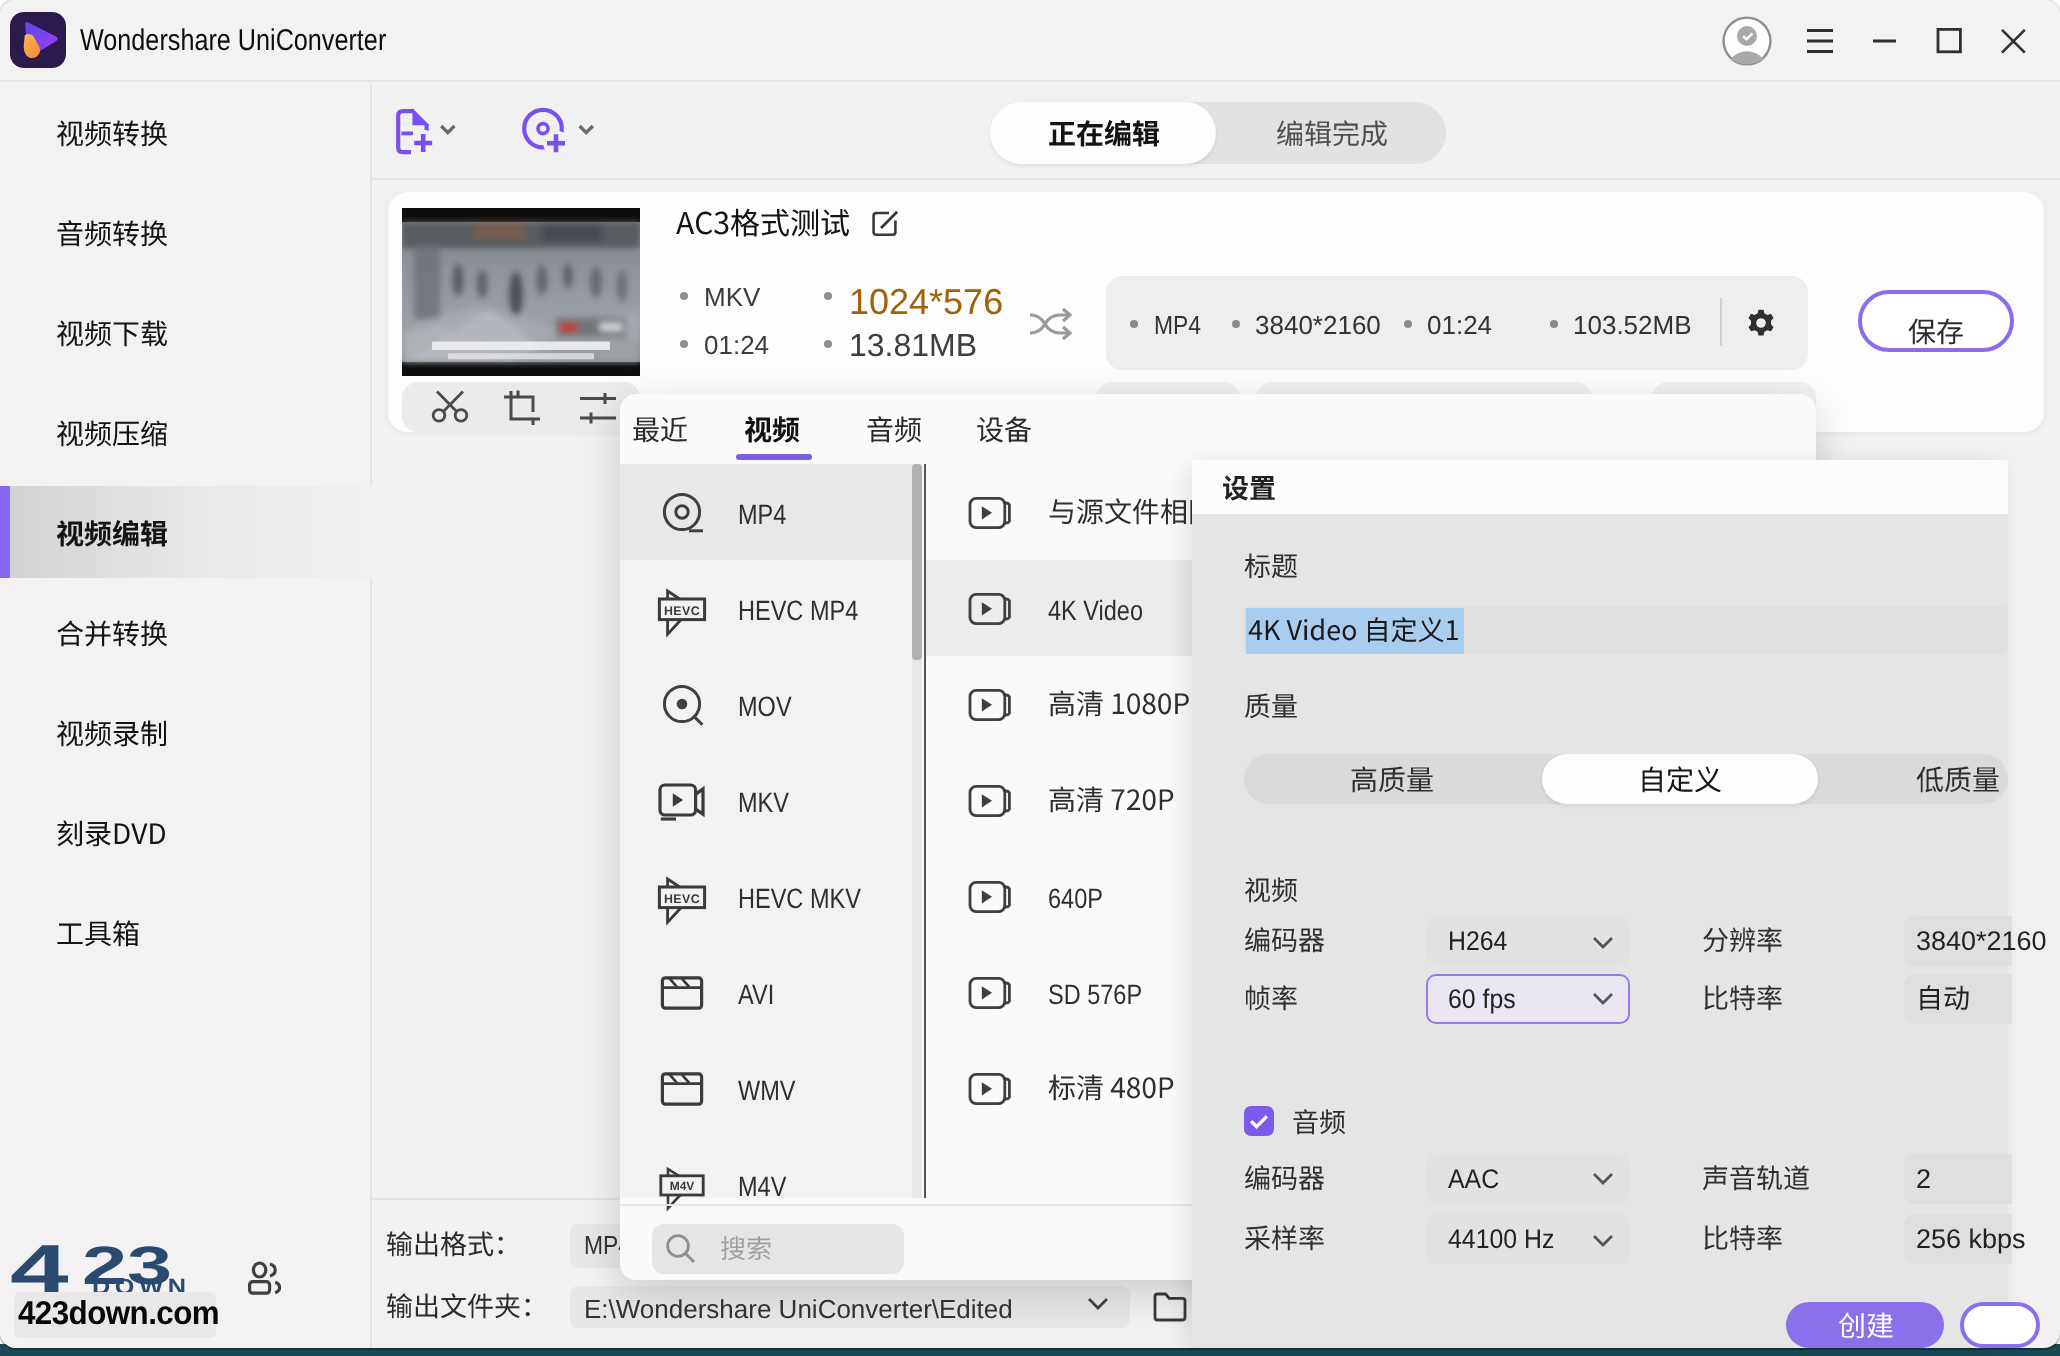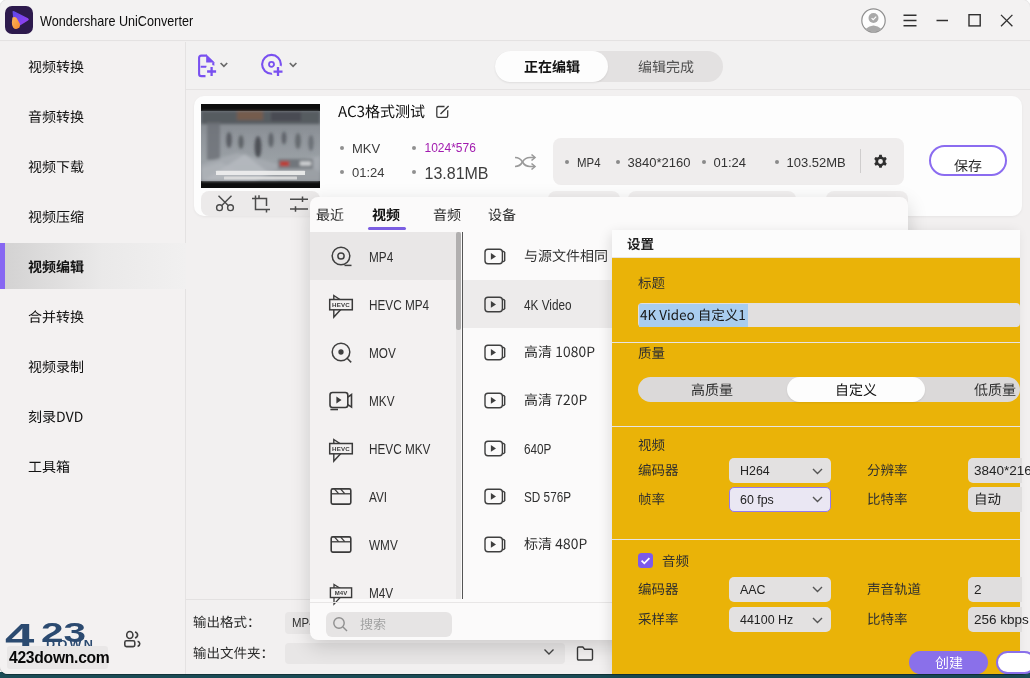--- a/index.html
+++ b/index.html
@@ -4,21 +4,21 @@
 *{margin:0;padding:0;box-sizing:border-box}
 html,body{width:1030px;height:678px;overflow:hidden}
 body{background:#ffffff;font-family:"Liberation Sans",sans-serif;position:relative}
 .abs{position:absolute}
 #win{position:absolute;left:0;top:0;width:1030px;height:674px;background:#f2f0f0;border-radius:8px;overflow:hidden;box-shadow:0 0 0 1px rgba(0,0,0,0.10),0 1px 0 rgba(0,0,0,0.25)}
 #titlebar{position:absolute;left:0;top:0;width:1030px;height:41px;background:#f3f2f2;border-bottom:1px solid #e4e2e2}
 #sidebar{position:absolute;left:0;top:42px;width:186px;height:632px;background:#f3f1f1;border-right:1px solid #e4e2e2}
 #toolbar{position:absolute;left:186px;top:42px;width:844px;height:48px;background:#f2f1f1;border-bottom:1px solid #e5e3e3}
 .card{position:absolute;left:194px;top:96px;width:828px;height:120px;background:#fdfdfd;border-radius:10px;box-shadow:0 1px 3px rgba(0,0,0,0.05)}
 .popup{position:absolute;left:310px;top:197px;width:598px;height:443px;background:#fbfafa;border-radius:8px;box-shadow:0 6px 20px rgba(0,0,0,0.16)}
-.panel{position:absolute;left:612px;top:230px;width:408px;height:444px;background:#eab308;border-radius:8px 0 0 0;box-shadow:-3px 2px 12px rgba(0,0,0,0.10)}
+.panel{position:absolute;left:596px;top:230px;width:408px;height:444px;background:#e5e5e5;border-radius:8px 0 0 0;box-shadow:-3px 2px 12px rgba(0,0,0,0.10)}
 .lat{position:absolute;white-space:nowrap;color:#1a1a1a}
 .dot{position:absolute;width:4px;height:4px;border-radius:2px;background:#909090}
 </style></head><body>
 <div style="position:absolute;left:0;top:672px;width:1030px;height:6px;background:#1a4b55"></div>
 <div id="win">
 <div id="titlebar"></div>
 <div id="sidebar"></div>
 <div id="toolbar"></div>
 
 <svg class="abs" style="left:5px;top:6px" width="28" height="28" viewBox="0 0 28 28">
@@ -177,21 +177,21 @@
 <g stroke="#3a3a3a" stroke-width="1.3" fill="none">
 <path d="M10.5 3.5 H4.2 Q2.8 3.5 2.8 4.9 V13 Q2.8 14.4 4.2 14.4 H12.3 Q13.7 14.4 13.7 13 V7.2"></path>
 <path d="M6.5 11 L14.6 2.9" stroke-width="1.4"></path>
 </g>
     </svg>
 <div class="dot" style="left:339.5px;top:145.5px;width:4px;height:4px;background:#909090"></div>
 <div class="dot" style="left:412px;top:145.5px;width:4px;height:4px;background:#909090"></div>
 <div class="dot" style="left:339.5px;top:169.5px;width:4px;height:4px;background:#909090"></div>
 <div class="dot" style="left:412px;top:169.5px;width:4px;height:4px;background:#909090"></div>
 <div class="lat" style="left:352px;top:141px;font-size:13px;color:#3d3d3d;font-weight:400">MKV</div>
-<div class="lat" style="left:424.5px;top:141px;font-size:12px;color:#a21caf;font-weight:400">1024*576</div>
+<div class="lat" style="left:424.5px;top:141px;font-size:18px;color:#a16207;font-weight:400">1024*576</div>
 <div class="lat" style="left:352px;top:165px;font-size:13px;color:#3d3d3d;font-weight:400">01:24</div>
 <div class="lat" style="left:424.5px;top:165px;font-size:16px;color:#3d3d3d;font-weight:400">13.81MB</div>
 <svg class="abs" style="left:513px;top:150px" width="26" height="24" viewBox="0 0 26 24">
 <g stroke="#9a9a9a" stroke-width="1.6" fill="none">
 <path d="M2 16.5 Q7 16.5 9.5 12 Q12 7.5 17 7.5 H21.5"></path>
 <path d="M2 7.5 Q7 7.5 9.5 12 Q12 16.5 17 16.5 H21.5"></path>
 <path d="M18.5 4.5 L22 7.5 L18.5 10.5 M18.5 13.5 L22 16.5 L18.5 19.5"></path>
 </g>
     </svg>
 <div class="abs" style="left:553px;top:138px;width:351px;height:46.5px;background:#efeded;border-radius:8px;"></div>
@@ -217,20 +217,21 @@
 <div class="abs" style="left:186px;top:598.5px;width:124px;height:1px;background:#e3e1e1;border-radius:0px;"></div>
 <svg style="position:absolute;left:193px;top:612px;overflow:visible" width="71" height="20" viewBox="0 -15 71 20">
       <path d="M9.9 -6.0V-1.1H10.7V-6.0ZM11.6 -6.5V-0.1C11.6 0.1 11.6 0.1 11.4 0.1C11.2 0.1 10.7 0.1 10.1 0.1C10.2 0.4 10.3 0.7 10.4 1.0C11.2 1.0 11.7 0.9 12.0 0.8C12.4 0.7 12.4 0.4 12.4 -0.1V-6.5ZM1.0 -4.5C1.1 -4.6 1.5 -4.6 1.9 -4.6H3.0V-2.8C2.1 -2.6 1.2 -2.4 0.6 -2.3L0.8 -1.3L3.0 -1.8V1.1H3.8V-2.1L5.0 -2.4L4.9 -3.2L3.8 -3.0V-4.6H4.9V-5.6H3.8V-7.6H3.0V-5.6H1.8C2.1 -6.5 2.5 -7.6 2.7 -8.8H5.0V-9.7H2.9C3.0 -10.2 3.1 -10.7 3.2 -11.2L2.2 -11.3C2.2 -10.8 2.1 -10.2 2.0 -9.7H0.6V-8.8H1.8C1.6 -7.7 1.4 -6.8 1.2 -6.4C1.0 -5.8 0.9 -5.4 0.6 -5.3C0.8 -5.1 0.9 -4.6 1.0 -4.5ZM8.9 -11.4C8.0 -10.0 6.3 -8.6 4.7 -7.9C4.9 -7.7 5.2 -7.4 5.4 -7.1C5.7 -7.3 6.1 -7.5 6.4 -7.7V-7.2H11.4V-7.8C11.8 -7.6 12.1 -7.4 12.5 -7.2C12.6 -7.5 12.9 -7.8 13.1 -8.0C11.7 -8.7 10.4 -9.4 9.4 -10.6L9.7 -11.0ZM6.8 -8.0C7.6 -8.6 8.3 -9.2 8.9 -9.9C9.6 -9.2 10.3 -8.5 11.2 -8.0ZM8.3 -5.5V-4.4H6.4V-5.5ZM5.6 -6.3V1.0H6.4V-1.8H8.3V0.0C8.3 0.1 8.3 0.2 8.2 0.2C8.0 0.2 7.7 0.2 7.2 0.2C7.4 0.4 7.5 0.8 7.5 1.0C8.1 1.0 8.5 1.0 8.8 0.9C9.1 0.7 9.1 0.4 9.1 0.0V-6.3ZM6.4 -3.6H8.3V-2.5H6.4Z M14.9 -4.6V0.3H24.5V1.1H25.6V-4.6H24.5V-0.7H20.8V-5.5H25.0V-10.1H23.9V-6.4H20.8V-11.3H19.7V-6.4H16.6V-10.1H15.5V-5.5H19.7V-0.7H16.0V-4.6Z M34.8 -9.0H37.7C37.3 -8.2 36.8 -7.4 36.1 -6.7C35.5 -7.4 35.0 -8.1 34.6 -8.7ZM29.7 -11.3V-8.5H27.7V-7.5H29.6C29.2 -5.6 28.3 -3.5 27.4 -2.4C27.6 -2.1 27.8 -1.7 27.9 -1.5C28.6 -2.4 29.2 -3.8 29.7 -5.4V1.1H30.7V-5.7C31.1 -5.1 31.6 -4.4 31.8 -4.0L32.4 -4.8C32.2 -5.2 31.1 -6.5 30.7 -6.9V-7.5H32.2L31.9 -7.2C32.1 -7.1 32.5 -6.7 32.7 -6.5C33.2 -6.9 33.6 -7.4 34.0 -8.0C34.4 -7.3 34.9 -6.7 35.5 -6.1C34.3 -5.1 33.0 -4.4 31.6 -3.9C31.8 -3.7 32.1 -3.3 32.2 -3.1C32.5 -3.2 32.9 -3.4 33.2 -3.5V1.1H34.2V0.5H37.9V1.0H38.9V-3.6L39.6 -3.4C39.7 -3.7 40.0 -4.0 40.2 -4.3C38.9 -4.7 37.7 -5.3 36.8 -6.1C37.7 -7.0 38.5 -8.2 39.0 -9.6L38.4 -9.9L38.2 -9.9H35.3C35.5 -10.3 35.7 -10.7 35.8 -11.1L34.9 -11.4C34.3 -10.0 33.5 -8.7 32.4 -7.7V-8.5H30.7V-11.3ZM34.2 -0.4V-3.0H37.9V-0.4ZM33.9 -3.9C34.7 -4.3 35.4 -4.8 36.1 -5.4C36.8 -4.8 37.6 -4.3 38.4 -3.9Z M50.1 -10.7C50.8 -10.2 51.6 -9.5 52.0 -9.0L52.7 -9.6C52.3 -10.1 51.4 -10.8 50.8 -11.2ZM48.1 -11.3C48.1 -10.4 48.2 -9.6 48.2 -8.8H41.2V-7.8H48.3C48.6 -2.8 49.7 1.1 52.0 1.1C53.0 1.1 53.4 0.4 53.6 -1.9C53.3 -2.1 52.9 -2.3 52.7 -2.5C52.6 -0.7 52.4 0.1 52.0 0.1C50.7 0.1 49.7 -3.3 49.3 -7.8H53.3V-8.8H49.3C49.2 -9.6 49.2 -10.4 49.2 -11.3ZM41.3 -0.3 41.6 0.7C43.3 0.3 45.8 -0.3 48.1 -0.8L48.0 -1.7L45.2 -1.1V-4.8H47.7V-5.8H41.7V-4.8H44.1V-0.9Z M57.4 -6.6C57.9 -6.6 58.4 -7.0 58.4 -7.6C58.4 -8.2 57.9 -8.6 57.4 -8.6C56.8 -8.6 56.3 -8.2 56.3 -7.6C56.3 -7.0 56.8 -6.6 57.4 -6.6ZM57.4 0.1C57.9 0.1 58.4 -0.4 58.4 -1.0C58.4 -1.6 57.9 -2.0 57.4 -2.0C56.8 -2.0 56.3 -1.6 56.3 -1.0C56.3 -0.4 56.8 0.1 57.4 0.1Z" fill="#2b2b2b"></path>
     </svg>
 <svg style="position:absolute;left:193px;top:643px;overflow:visible" width="85" height="20" viewBox="0 -15 85 20">
       <path d="M9.9 -6.0V-1.1H10.7V-6.0ZM11.6 -6.5V-0.1C11.6 0.1 11.6 0.1 11.4 0.1C11.2 0.1 10.7 0.1 10.1 0.1C10.2 0.4 10.3 0.7 10.4 1.0C11.2 1.0 11.7 0.9 12.0 0.8C12.4 0.7 12.4 0.4 12.4 -0.1V-6.5ZM1.0 -4.5C1.1 -4.6 1.5 -4.6 1.9 -4.6H3.0V-2.8C2.1 -2.6 1.2 -2.4 0.6 -2.3L0.8 -1.3L3.0 -1.8V1.1H3.8V-2.1L5.0 -2.4L4.9 -3.2L3.8 -3.0V-4.6H4.9V-5.6H3.8V-7.6H3.0V-5.6H1.8C2.1 -6.5 2.5 -7.6 2.7 -8.8H5.0V-9.7H2.9C3.0 -10.2 3.1 -10.7 3.2 -11.2L2.2 -11.3C2.2 -10.8 2.1 -10.2 2.0 -9.7H0.6V-8.8H1.8C1.6 -7.7 1.4 -6.8 1.2 -6.4C1.0 -5.8 0.9 -5.4 0.6 -5.3C0.8 -5.1 0.9 -4.6 1.0 -4.5ZM8.9 -11.4C8.0 -10.0 6.3 -8.6 4.7 -7.9C4.9 -7.7 5.2 -7.4 5.4 -7.1C5.7 -7.3 6.1 -7.5 6.4 -7.7V-7.2H11.4V-7.8C11.8 -7.6 12.1 -7.4 12.5 -7.2C12.6 -7.5 12.9 -7.8 13.1 -8.0C11.7 -8.7 10.4 -9.4 9.4 -10.6L9.7 -11.0ZM6.8 -8.0C7.6 -8.6 8.3 -9.2 8.9 -9.9C9.6 -9.2 10.3 -8.5 11.2 -8.0ZM8.3 -5.5V-4.4H6.4V-5.5ZM5.6 -6.3V1.0H6.4V-1.8H8.3V0.0C8.3 0.1 8.3 0.2 8.2 0.2C8.0 0.2 7.7 0.2 7.2 0.2C7.4 0.4 7.5 0.8 7.5 1.0C8.1 1.0 8.5 1.0 8.8 0.9C9.1 0.7 9.1 0.4 9.1 0.0V-6.3ZM6.4 -3.6H8.3V-2.5H6.4Z M14.9 -4.6V0.3H24.5V1.1H25.6V-4.6H24.5V-0.7H20.8V-5.5H25.0V-10.1H23.9V-6.4H20.8V-11.3H19.7V-6.4H16.6V-10.1H15.5V-5.5H19.7V-0.7H16.0V-4.6Z M32.7 -11.1C33.1 -10.4 33.5 -9.5 33.7 -9.0L34.8 -9.4C34.6 -9.9 34.2 -10.8 33.8 -11.4ZM27.7 -9.0V-8.0H29.8C30.6 -5.9 31.6 -4.1 33.0 -2.7C31.5 -1.5 29.7 -0.5 27.5 0.1C27.7 0.3 28.0 0.8 28.1 1.1C30.4 0.3 32.3 -0.6 33.8 -2.0C35.3 -0.6 37.1 0.4 39.4 1.0C39.5 0.7 39.8 0.3 40.1 0.1C37.9 -0.5 36.1 -1.4 34.6 -2.7C35.9 -4.1 37.0 -5.8 37.7 -8.0H39.9V-9.0ZM33.8 -3.4C32.5 -4.7 31.5 -6.2 30.8 -8.0H36.6C35.9 -6.1 35.0 -4.6 33.8 -3.4Z M44.8 -4.6V-3.6H48.7V1.1H49.7V-3.6H53.4V-4.6H49.7V-7.6H52.8V-8.6H49.7V-11.2H48.7V-8.6H46.8C47.0 -9.2 47.2 -9.8 47.3 -10.5L46.3 -10.7C46.0 -8.9 45.5 -7.2 44.7 -6.0C44.9 -5.9 45.3 -5.7 45.5 -5.5C45.9 -6.1 46.2 -6.8 46.5 -7.6H48.7V-4.6ZM44.1 -11.3C43.4 -9.2 42.2 -7.2 40.9 -5.9C41.1 -5.7 41.4 -5.1 41.5 -4.9C41.9 -5.4 42.3 -5.9 42.8 -6.5V1.1H43.7V-8.1C44.2 -9.0 44.7 -10.0 45.1 -11.0Z M56.4 -7.7C56.9 -6.9 57.4 -5.8 57.5 -5.1L58.5 -5.4C58.3 -6.1 57.8 -7.2 57.3 -8.0ZM63.9 -8.0C63.6 -7.2 63.0 -6.1 62.5 -5.4L63.3 -5.1C63.8 -5.8 64.5 -6.8 64.9 -7.7ZM60.3 -11.3V-9.3H55.2V-8.3H60.3C60.2 -7.1 60.1 -5.9 59.9 -4.9H54.8V-3.9H59.7C59.0 -2.0 57.6 -0.6 54.6 0.2C54.9 0.4 55.1 0.8 55.3 1.1C58.5 0.1 60.0 -1.5 60.7 -3.7C61.8 -1.3 63.6 0.3 66.2 1.0C66.4 0.7 66.6 0.3 66.9 0.1C64.4 -0.5 62.7 -1.9 61.7 -3.9H66.7V-4.9H61.0C61.2 -6.0 61.3 -7.1 61.3 -8.3H66.3V-9.3H61.3L61.3 -11.3Z M70.9 -6.6C71.4 -6.6 71.9 -7.0 71.9 -7.6C71.9 -8.2 71.4 -8.6 70.9 -8.6C70.3 -8.6 69.8 -8.2 69.8 -7.6C69.8 -7.0 70.3 -6.6 70.9 -6.6ZM70.9 0.1C71.4 0.1 71.9 -0.4 71.9 -1.0C71.9 -1.6 71.4 -2.0 70.9 -2.0C70.3 -2.0 69.8 -1.6 69.8 -1.0C69.8 -0.4 70.3 0.1 70.9 0.1Z" fill="#2b2b2b"></path>
     </svg>
 <div class="abs" style="left:285px;top:611.5px;width:60px;height:22px;background:#e8e6e6;border-radius:4px;"></div>
 <div class="lat" style="left:292px;top:615px;font-size:13px;color:#333;font-weight:400;transform:scaleX(0.88);transform-origin:left top">MP4</div>
 <div class="abs" style="left:285px;top:642.5px;width:280px;height:21.5px;background:#e8e6e6;border-radius:4px;"></div>
+<div class="lat" style="left:292px;top:646.5px;font-size:13px;color:#333;font-weight:400">E:\Wondershare UniConverter\Edited</div>
 <svg class="abs" style="left:543px;top:648px" width="12" height="8" viewBox="0 0 12 8">
       <path d="M1.5 1.5 L6 6 L10.5 1.5" stroke="#444" stroke-width="1.4" fill="none"></path>
     </svg>
 <svg class="abs" style="left:576px;top:645px" width="18" height="17" viewBox="0 0 18 17">
 <path d="M1.5 13.8 V3.2 Q1.5 2 2.7 2 H6.8 L8.6 4.2 H15.3 Q16.5 4.2 16.5 5.4 V13.8 Q16.5 15 15.3 15 H2.7 Q1.5 15 1.5 13.8 Z" stroke="#3a3a3a" stroke-width="1.4" fill="none"></path>
 </svg>
 </div>
 <div class="popup">
 <svg style="position:absolute;left:6px;top:6.5px;overflow:visible" width="32" height="21" viewBox="0 -16 32 21">
       <path d="M3.5 -8.9H10.5V-7.9H3.5ZM3.5 -10.6H10.5V-9.6H3.5ZM2.5 -11.3V-7.2H11.6V-11.3ZM5.5 -5.5V-4.5H3.0V-5.5ZM0.7 -0.6 0.8 0.3 5.5 -0.2V1.1H6.6V-0.4L7.3 -0.5V-1.3L6.6 -1.2V-5.5H13.3V-6.4H0.7V-5.5H2.0V-0.7ZM7.1 -4.6V-3.8H7.9L7.7 -3.7C8.1 -2.6 8.7 -1.7 9.4 -1.0C8.6 -0.4 7.8 0.0 6.9 0.3C7.1 0.5 7.3 0.9 7.4 1.1C8.3 0.7 9.3 0.3 10.1 -0.4C10.9 0.3 11.8 0.8 12.9 1.1C13.0 0.8 13.3 0.4 13.5 0.3C12.5 0.0 11.6 -0.4 10.8 -1.0C11.7 -1.9 12.4 -3.0 12.9 -4.4L12.3 -4.7L12.1 -4.6ZM8.6 -3.8H11.6C11.3 -2.9 10.7 -2.2 10.1 -1.6C9.5 -2.2 8.9 -2.9 8.6 -3.8ZM5.5 -3.8V-2.8H3.0V-3.8ZM5.5 -2.0V-1.1L3.0 -0.8V-2.0Z M15.1 -11.0C15.9 -10.2 16.8 -9.2 17.2 -8.5L18.1 -9.1C17.6 -9.8 16.7 -10.8 15.9 -11.5ZM26.1 -11.8C24.7 -11.3 22.0 -11.0 19.8 -10.9V-7.8C19.8 -6.0 19.7 -3.5 18.5 -1.7C18.7 -1.6 19.2 -1.2 19.3 -1.1C20.4 -2.6 20.8 -4.8 20.8 -6.7H23.7V-1.1H24.7V-6.7H27.3V-7.6H20.9V-7.8V-10.1C23.0 -10.2 25.4 -10.5 27.0 -11.0ZM17.7 -6.7H14.7V-5.7H16.6V-1.8C16.0 -1.5 15.3 -0.9 14.5 -0.1L15.2 0.9C16.0 -0.1 16.6 -0.9 17.1 -0.9C17.4 -0.9 17.9 -0.4 18.5 -0.1C19.4 0.5 20.6 0.7 22.4 0.7C23.7 0.7 26.2 0.6 27.2 0.6C27.2 0.3 27.4 -0.3 27.5 -0.5C26.2 -0.4 24.1 -0.3 22.4 -0.3C20.8 -0.3 19.6 -0.4 18.7 -1.0C18.2 -1.2 17.9 -1.5 17.7 -1.7Z" fill="#2b2b2b"></path>

